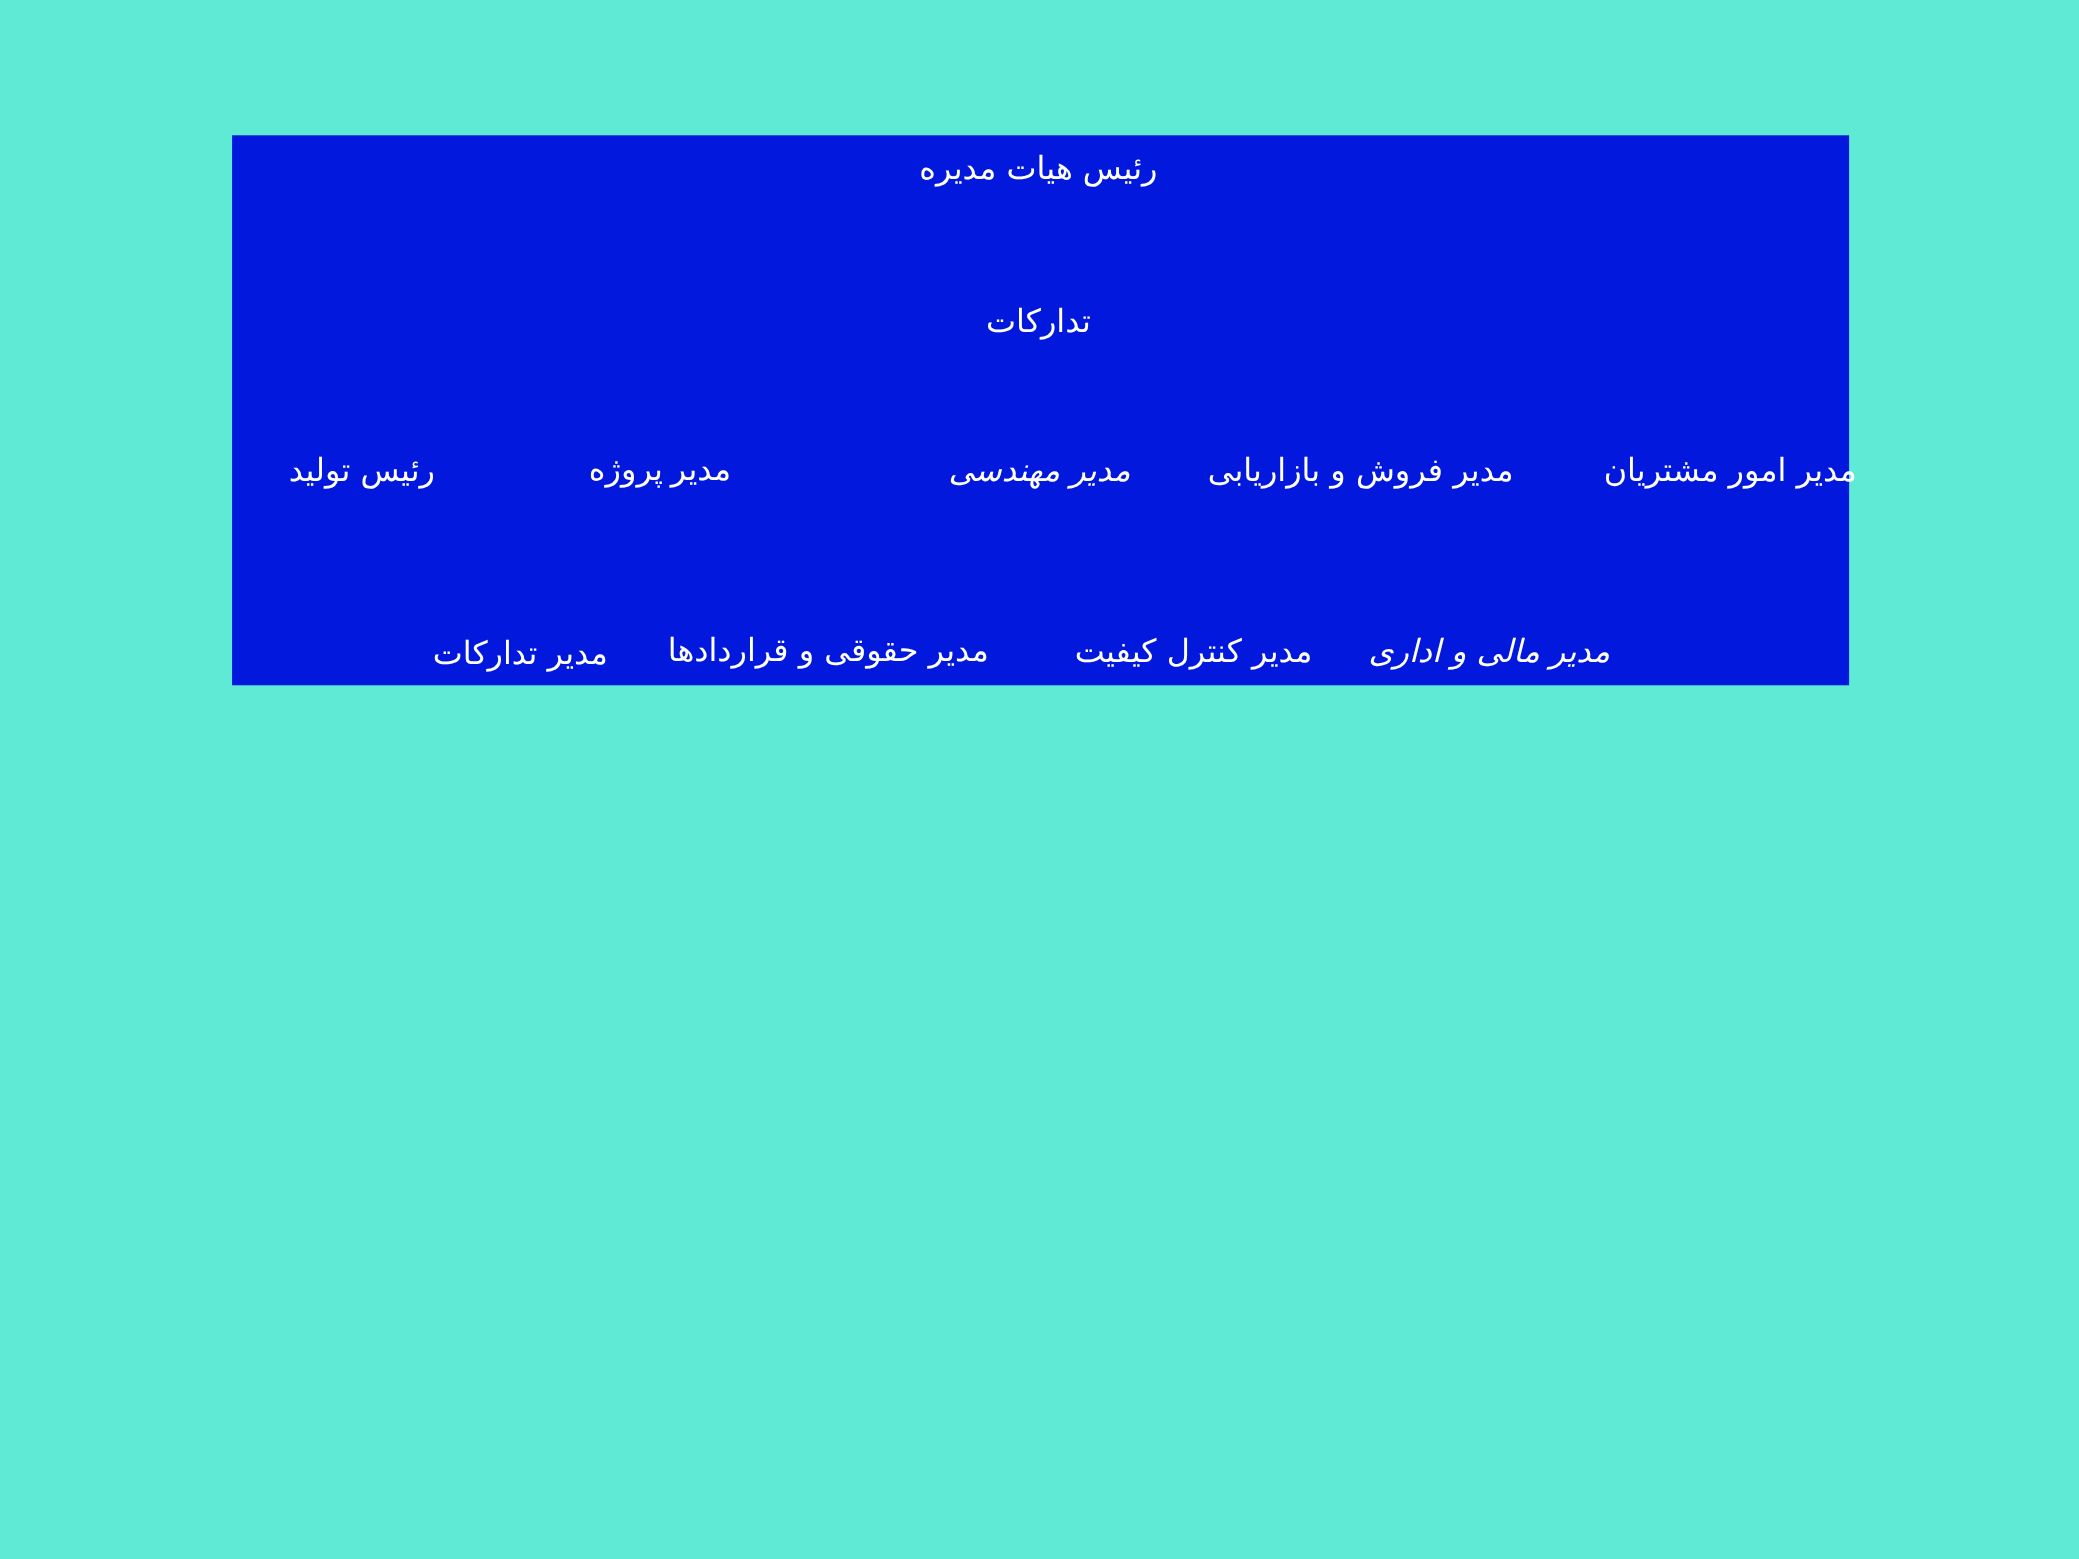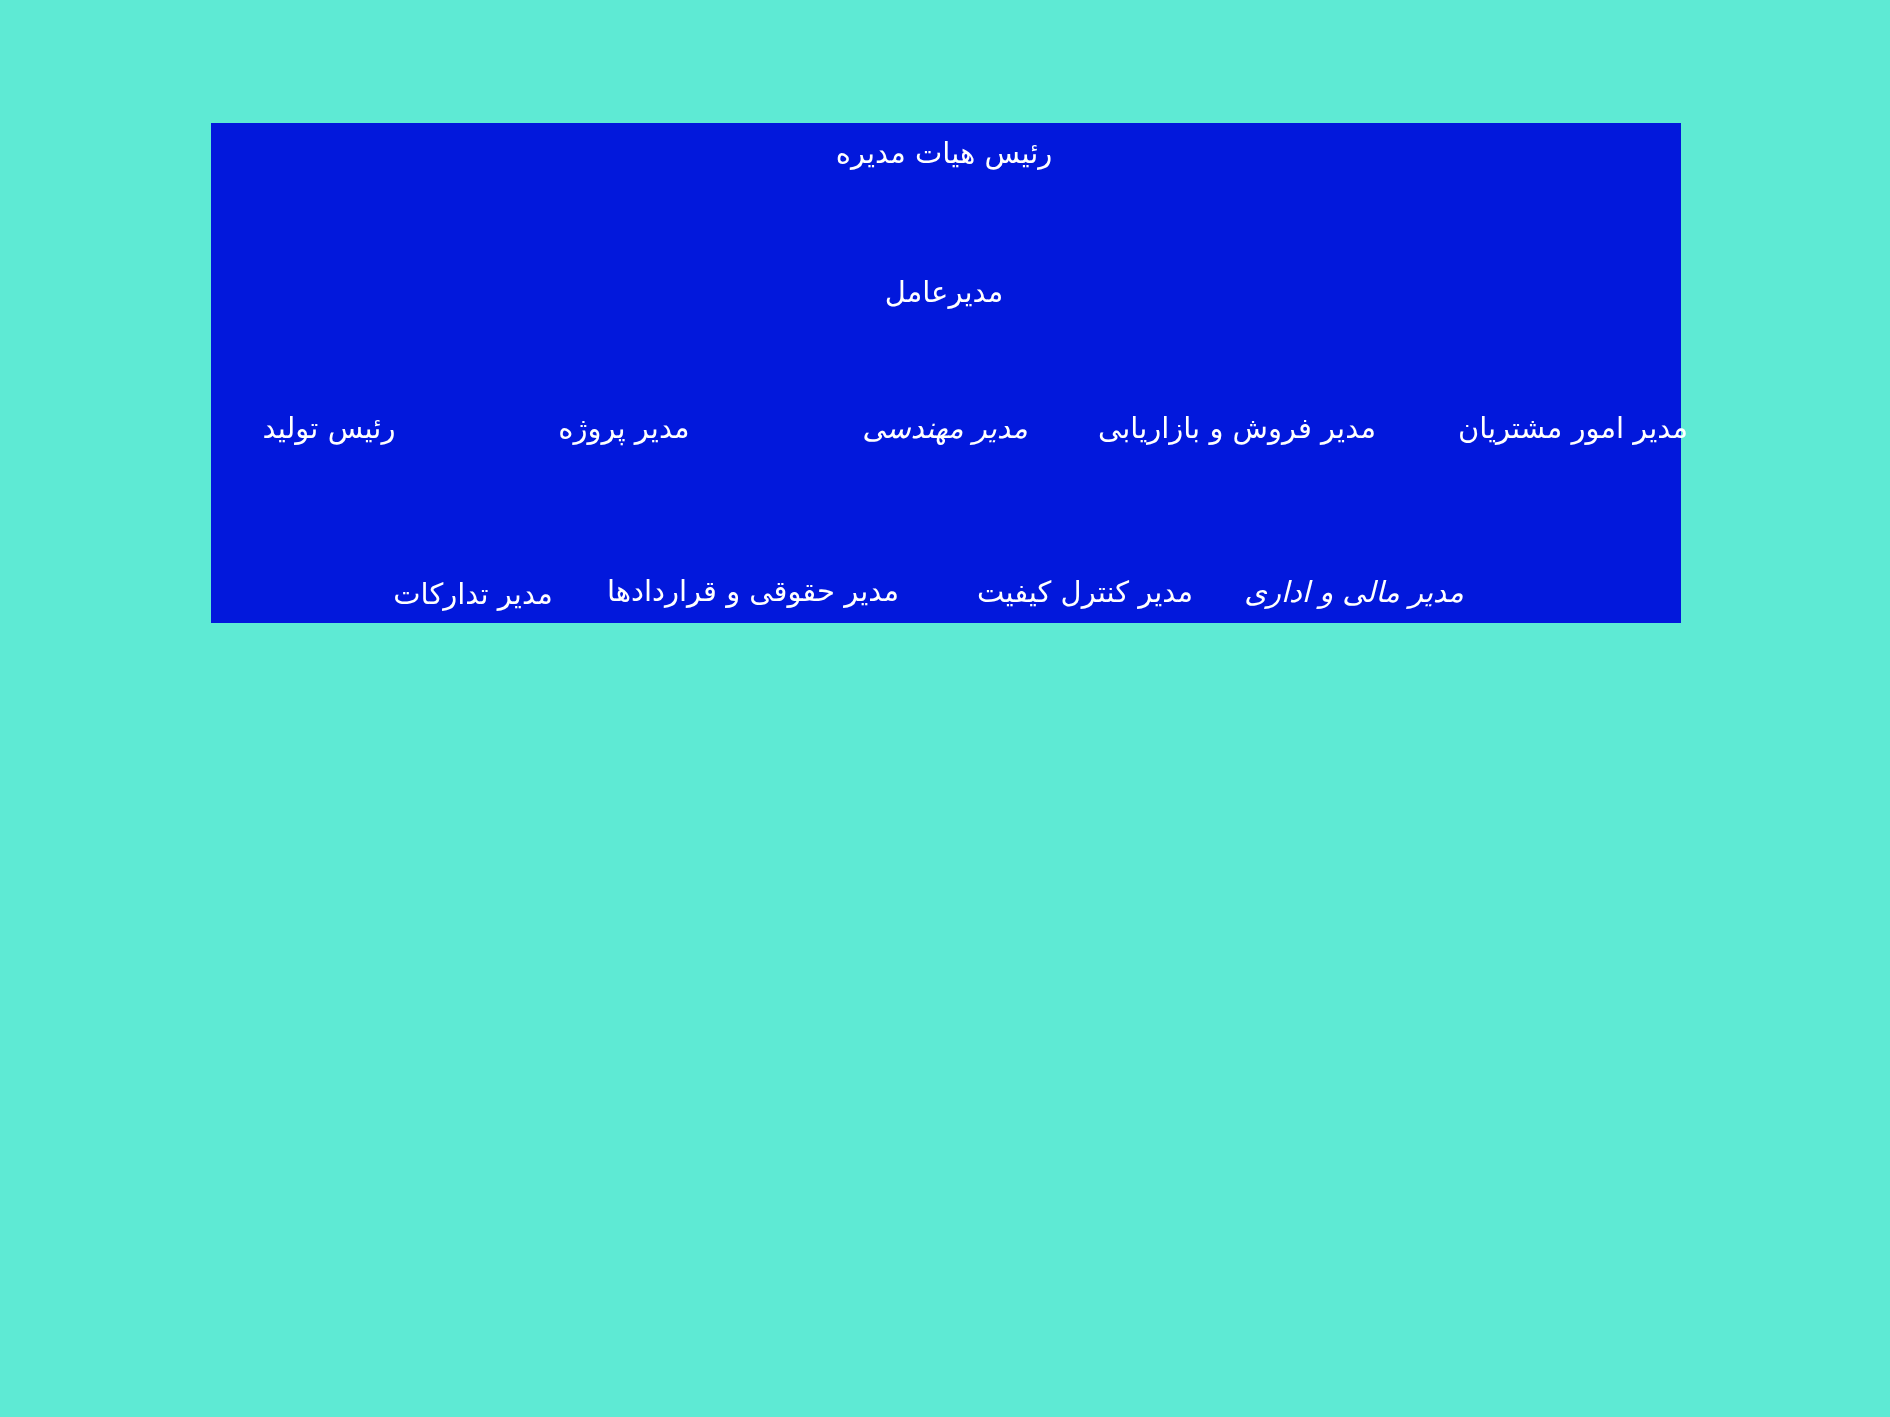--- a/index.html
+++ b/index.html
@@ -33,39 +33,39 @@
     direction: rtl;
     unicode-bidi: embed;
     text-align: center;
   }
   
   .n-chairman        { left: 733px;  top: 30px;  }
   
   .n-ceo             { left: 733px;  top: 169px; }
   
   .n-production      { left: 118px;  top: 305px; }
-  .n-project         { left: 413px;  top: 305px; }
+  .n-project         { left: 389px;  top: 305px; font-family: Liberation Serif, serif; }
   .n-engineering     { left: 734px;  top: 305px; font-style: italic; }
   .n-sales           { left: 1026px; top: 305px; }
   .n-customers       { left: 1362px; top: 305px; }
   
   .n-procurement     { left: 262px;  top: 471px; }
   .n-legal           { left: 542px;  top: 468px; }
   .n-quality         { left: 874px;  top: 469px; }
   .n-finance         { left: 1143px; top: 469px; font-style: italic; }
 </style>
 </head>
 <body>
 
 <div class="page">
   <div class="org-rect">
 
     <div class="node n-chairman">رئیس هیات مدیره</div>
 
-    <div class="node n-ceo">مدیرعامل</div>
+    <div class="node n-ceo">تدارکات</div>
 
     <div class="node n-production">رئیس تولید</div>
 
     <div class="node n-project">مدیر پروژه</div>
 
     <div class="node n-engineering">مدیر مهندسی</div>
 
     <div class="node n-sales">مدیر فروش و بازاریابی</div>
 
     <div class="node n-customers">مدیر امور مشتریان</div>

